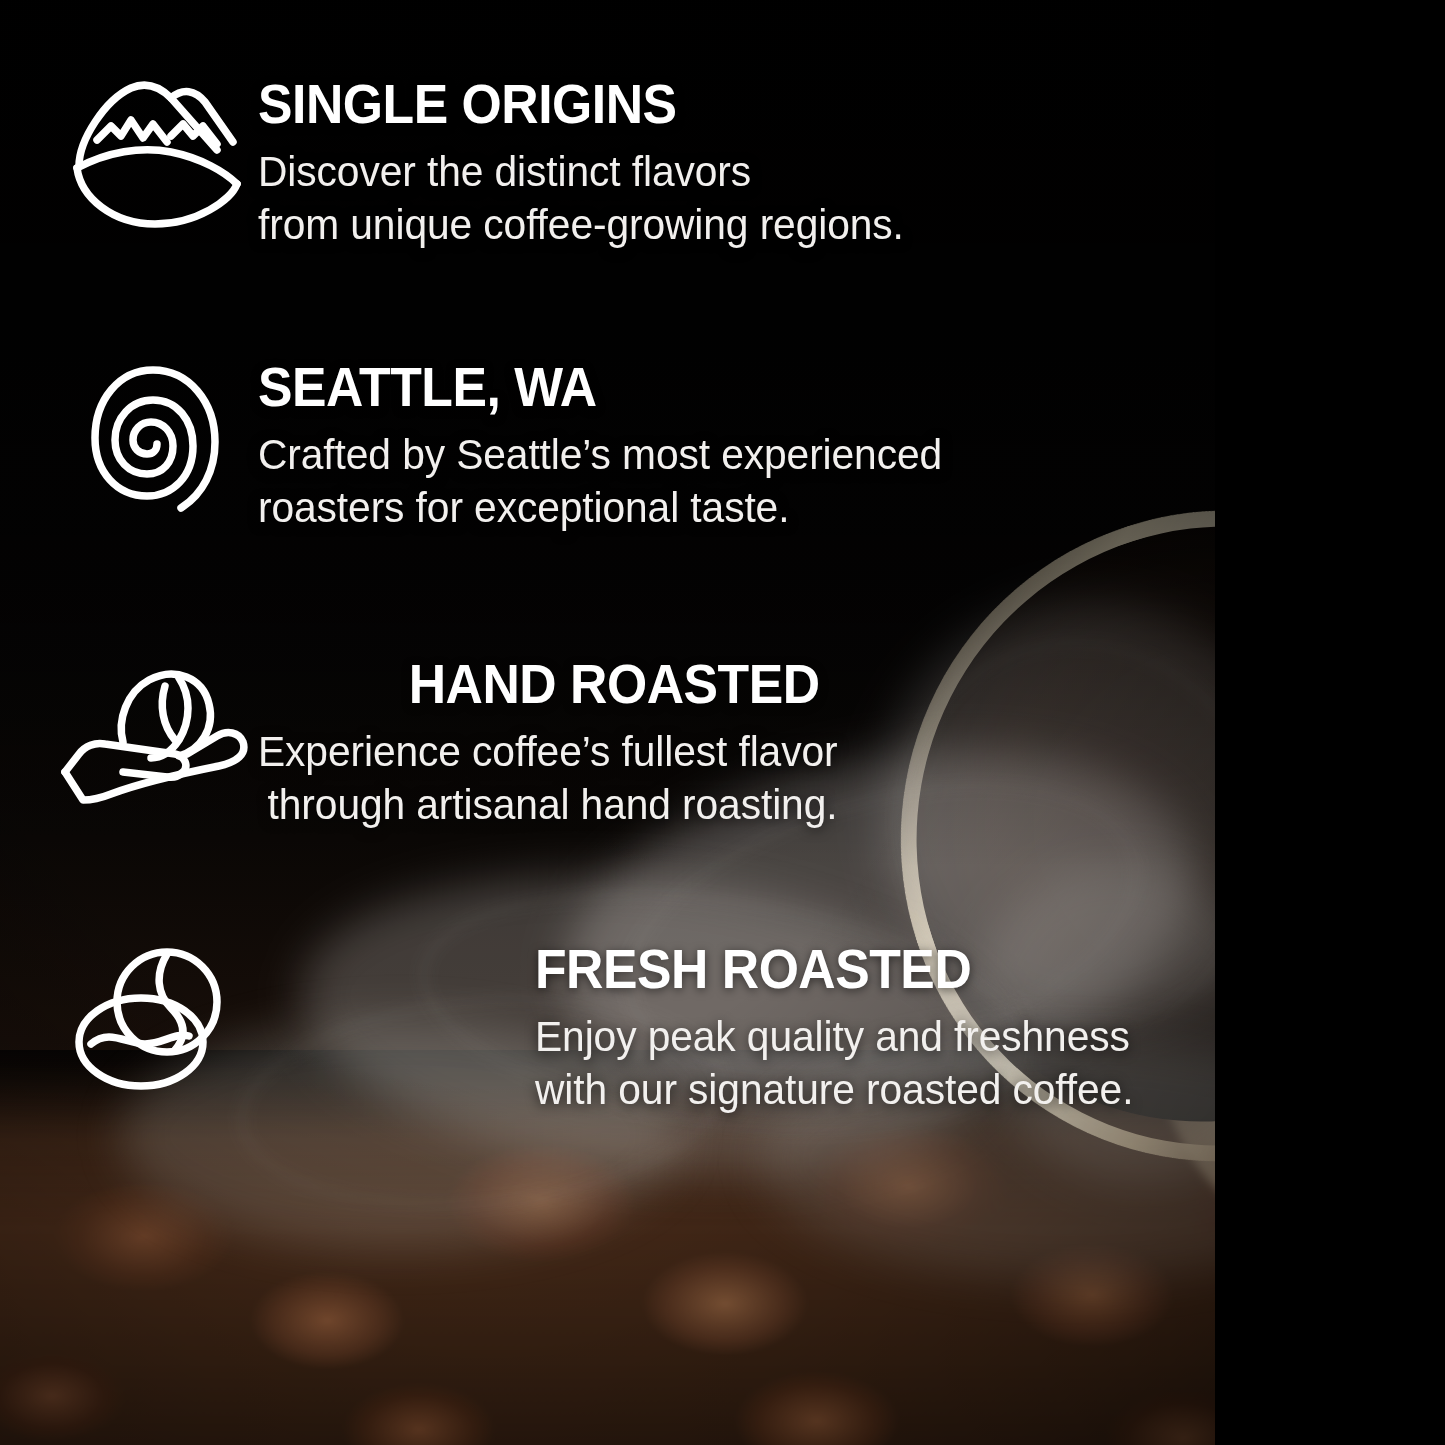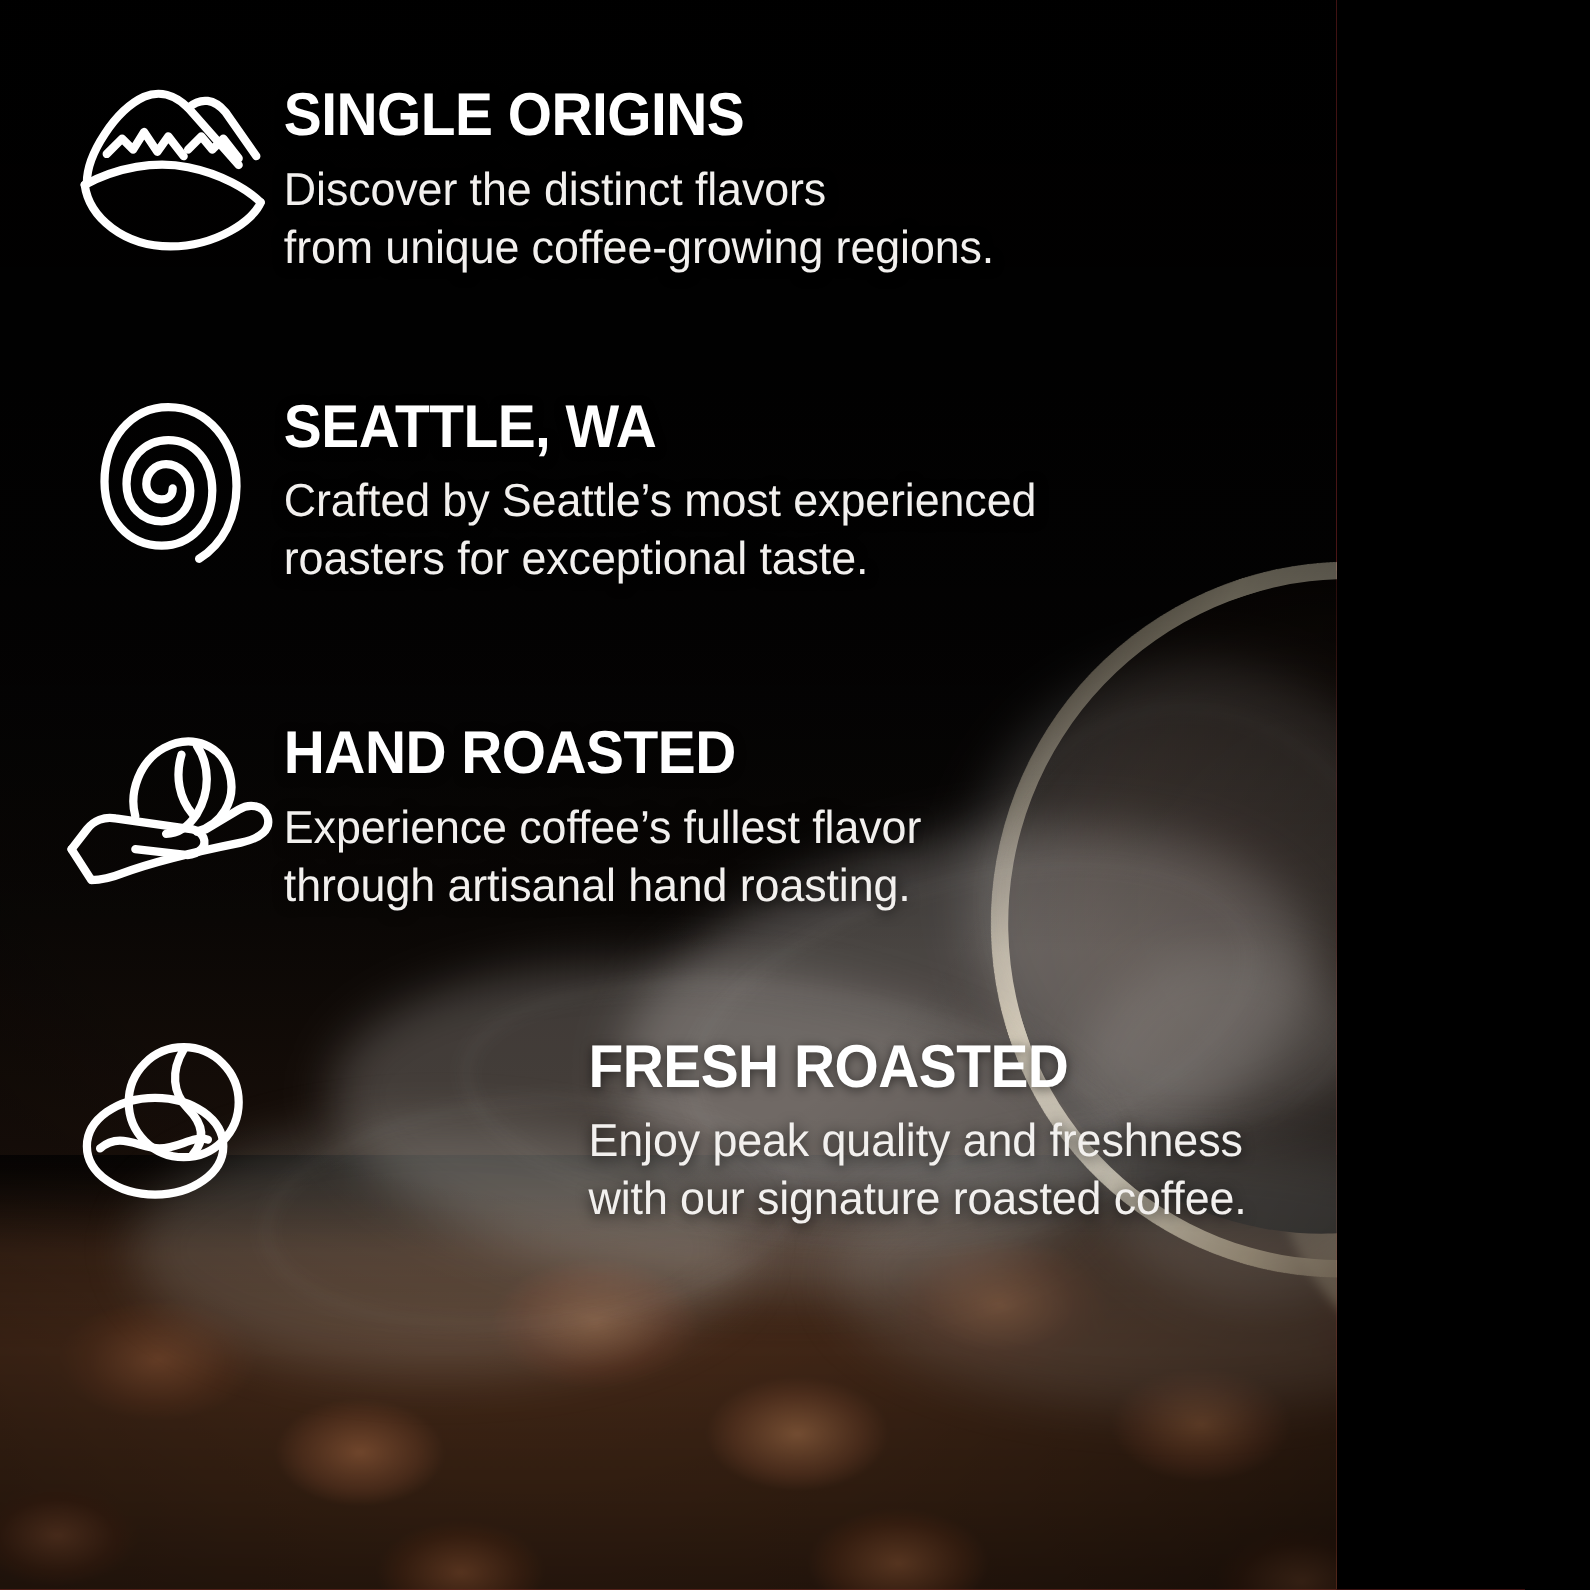--- a/index.html
+++ b/index.html
@@ -103,21 +103,21 @@
   }
   #top-dark{
     background:linear-gradient(180deg,rgba(0,0,0,.94) 0%,rgba(0,0,0,.80) 22%,rgba(0,0,0,.40) 42%,rgba(0,0,0,0) 60%);
   }
 
   
   #features{position:absolute;left:0;top:0;width:1445px;height:1445px;}
   .feature{position:absolute;left:52px;width:1100px;display:flex;align-items:flex-start;}
   #feature-0{top:72px;}
   #feature-1{top:355px;}
-  #feature-2{top:652px;}
+  #feature-2{top:652px;text-align:right;}
   #feature-3{top:937px;justify-content:space-between;}
 
   .feature-icon{
     width:206px;flex:0 0 206px;height:165px;
     display:flex;align-items:center;justify-content:center;
   }
   .feature-icon svg{display:block;overflow:visible;}
   .feature-text{padding-top:4px;}
   .feature-title{
     margin:0;color:#ffffff;font-size:55px;line-height:1.02;

